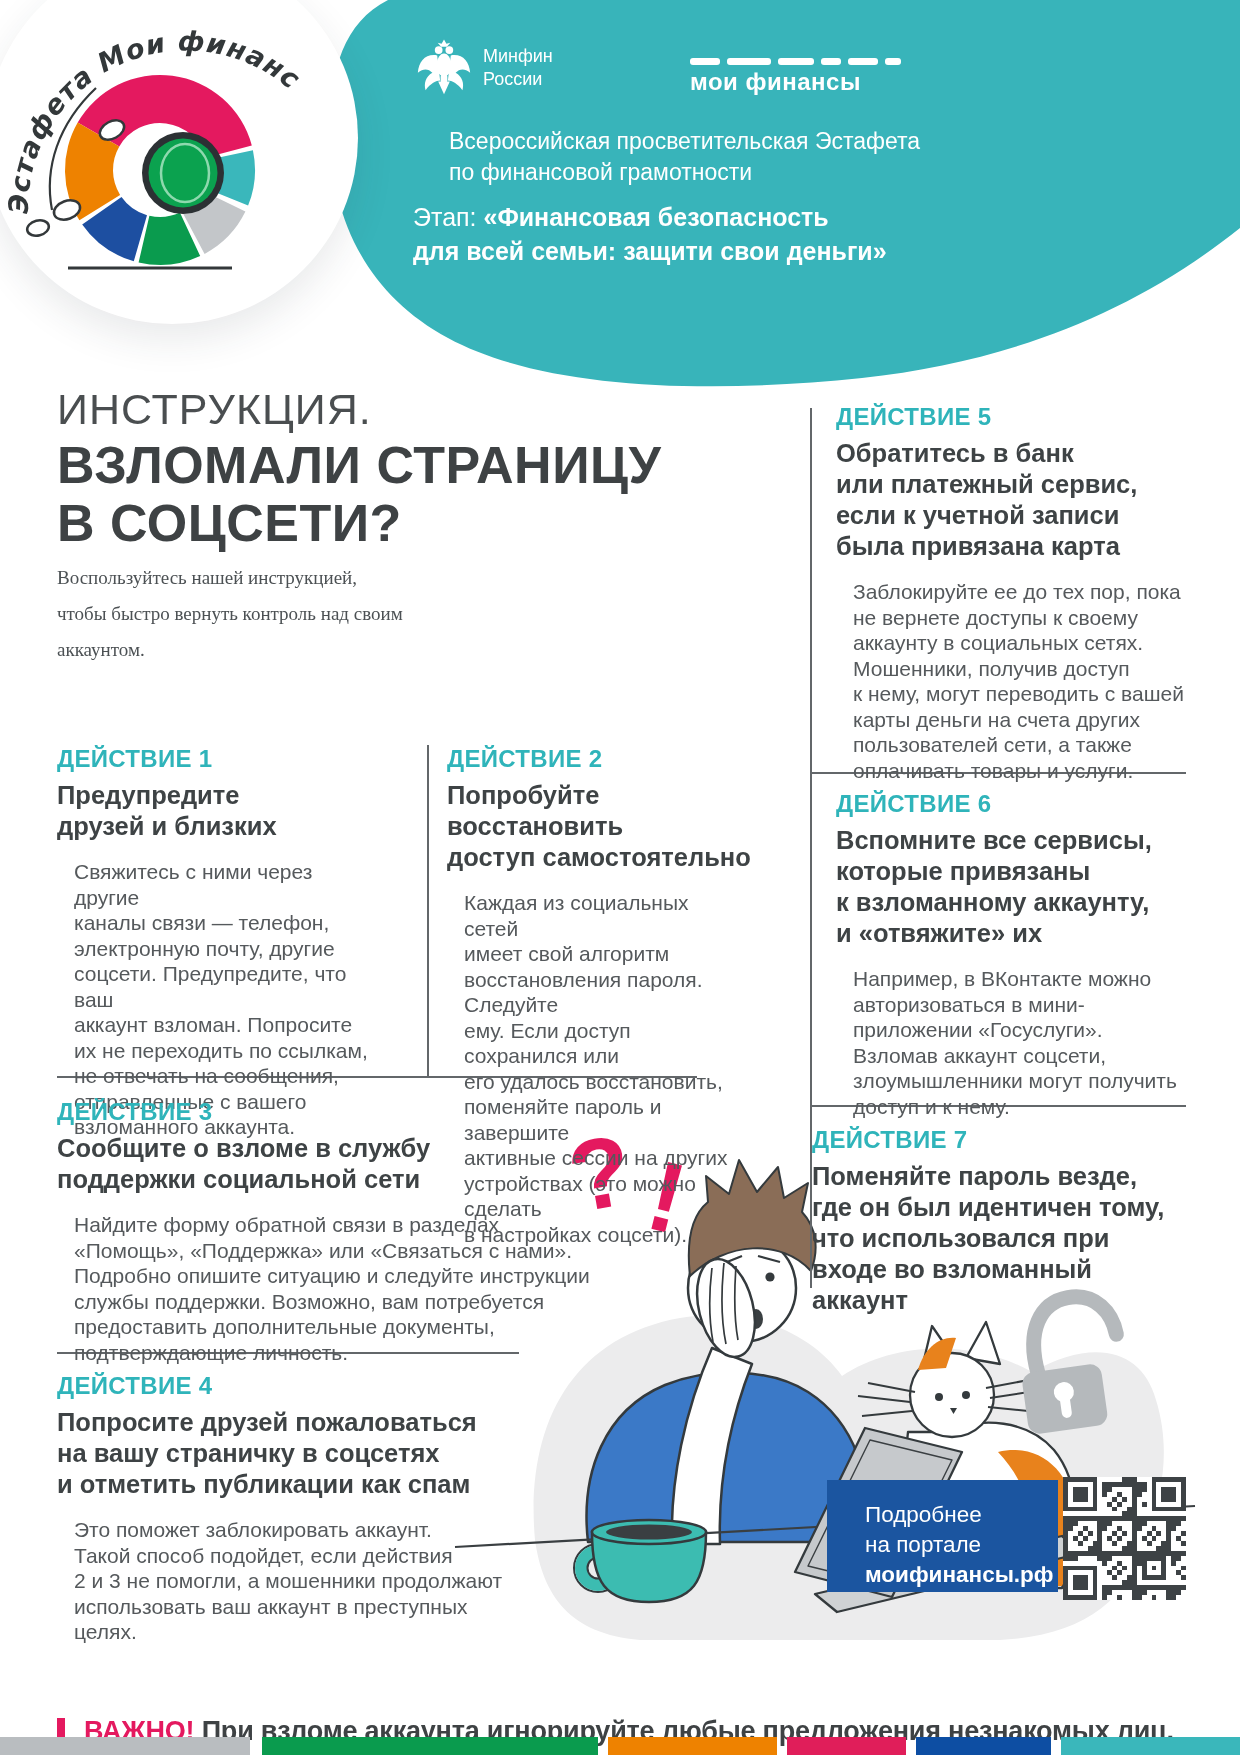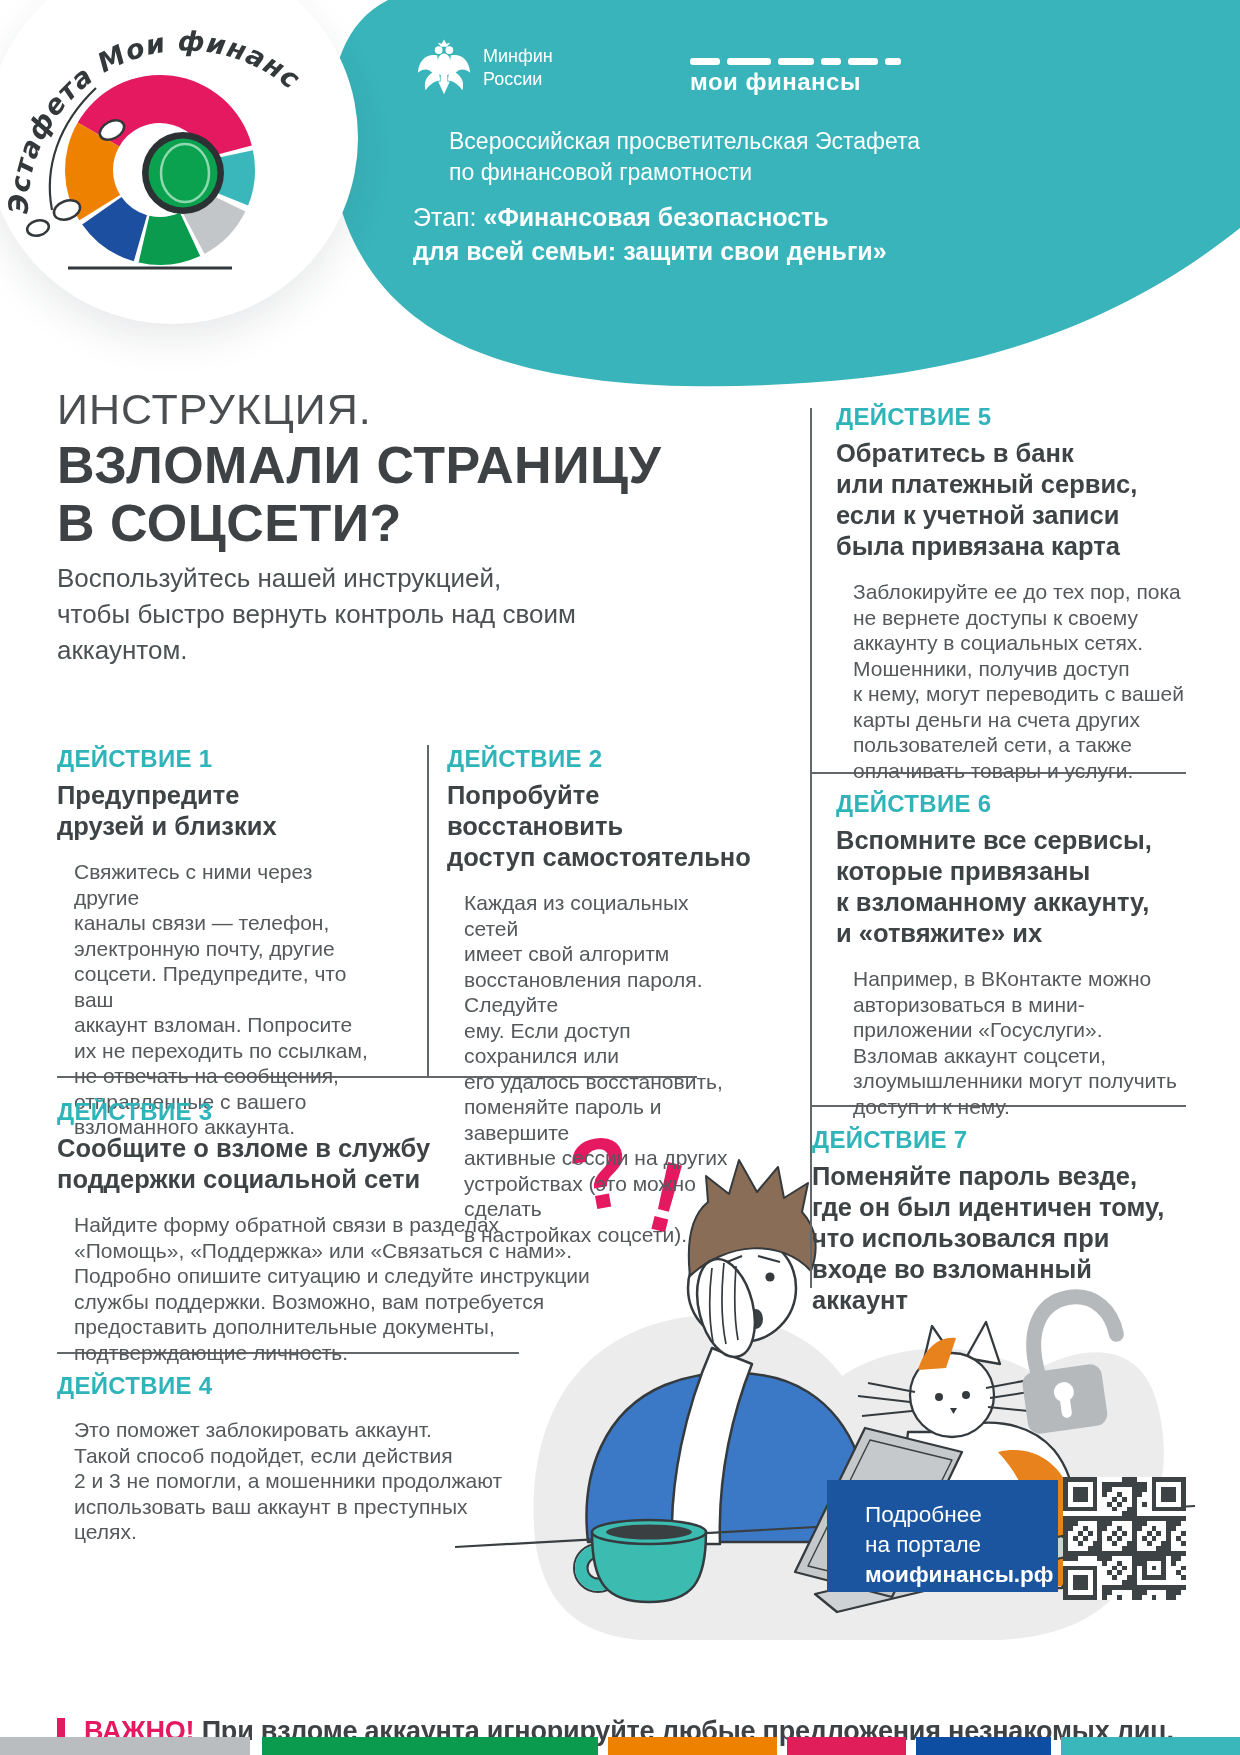--- a/index.html
+++ b/index.html
@@ -26,22 +26,22 @@
   .mf-dashes i { background:#fff; border-radius:3px; height:7px; display:block; }
   .mf-brand { color:#fff; font-weight:bold; font-size:24px; margin-top:3px; letter-spacing:.5px; }
   .program { position:absolute; left:413px; top:126px; z-index:2; color:#fff; font-size:23px; line-height:31px; white-space:pre-line;margin-left:36px; }
   .stage { position:absolute; left:413px; top:200px; z-index:2; color:#fff; font-size:25px; line-height:34px; }
   .stage b { font-weight:bold;margin-top:40px; }
 
   
   .page-title { position:absolute; left:57px; top:382px; z-index:2; }
   .title-l1 { font-size:43px; font-weight:400; letter-spacing:1px; color:#4a4e50; line-height:54px; }
   .title-l2 { font-size:52px; font-weight:800; color:#3e4244; line-height:58px; letter-spacing:.5px; }
-  .intro { position:absolute; left:57px; top:560px; z-index:2; font-size:26px; line-height:36px;
-           color:#4c5154; white-space:pre-line; }
+  .intro { position:absolute; left:57px; top:560px; z-index:2; font-size:19px; line-height:36px;
+           color:#4c5154; white-space:pre-line;font-family:Liberation Serif, serif; }
 
   
   .act { position:absolute; z-index:2; }
   .act-label { color:var(--teal,#2fb4ba); font-weight:bold; font-size:24px; margin:0 0 7px 0; letter-spacing:.3px; }
   .act-heading { font-weight:bold; font-size:25.5px; line-height:31px; color:#3e4345; margin:0 0 9px 0; white-space:pre-line; }
   .act-body { font-size:21px; line-height:25.5px; color:var(--body,#55595c); margin:17px; white-space:pre-line; }
   .a1 { left:57px;  top:745px;  width:340px; }
   .a2 { left:447px; top:745px;  width:310px; }
   .a3 { left:57px;  top:1098px; width:570px; }
   .a4 { left:57px;  top:1372px; width:490px; }
@@ -219,20 +219,23 @@
 поддержки социальной сети</h3>
     <p class="act-body">Найдите форму обратной связи в разделах
 «Помощь», «Поддержка» или «Связаться с нами».
 Подробно опишите ситуацию и следуйте инструкции
 службы поддержки. Возможно, вам потребуется
 предоставить дополнительные документы,
 подтверждающие личность.</p>
   </section>
   <section class="act a4">
     <div class="act-label">ДЕЙСТВИЕ 4</div>
+    <h3 class="act-heading">Попросите друзей пожаловаться
+на вашу страничку в соцсетях
+и отметить публикации как спам</h3>
     <p class="act-body">Это поможет заблокировать аккаунт.
 Такой способ подойдет, если действия
 2 и 3 не помогли, а мошенники продолжают
 использовать ваш аккаунт в преступных целях.</p>
   </section>
   <section class="act a5">
     <div class="act-label">ДЕЙСТВИЕ 5</div>
     <h3 class="act-heading">Обратитесь в банк
 или платежный сервис,
 если к учетной записи

